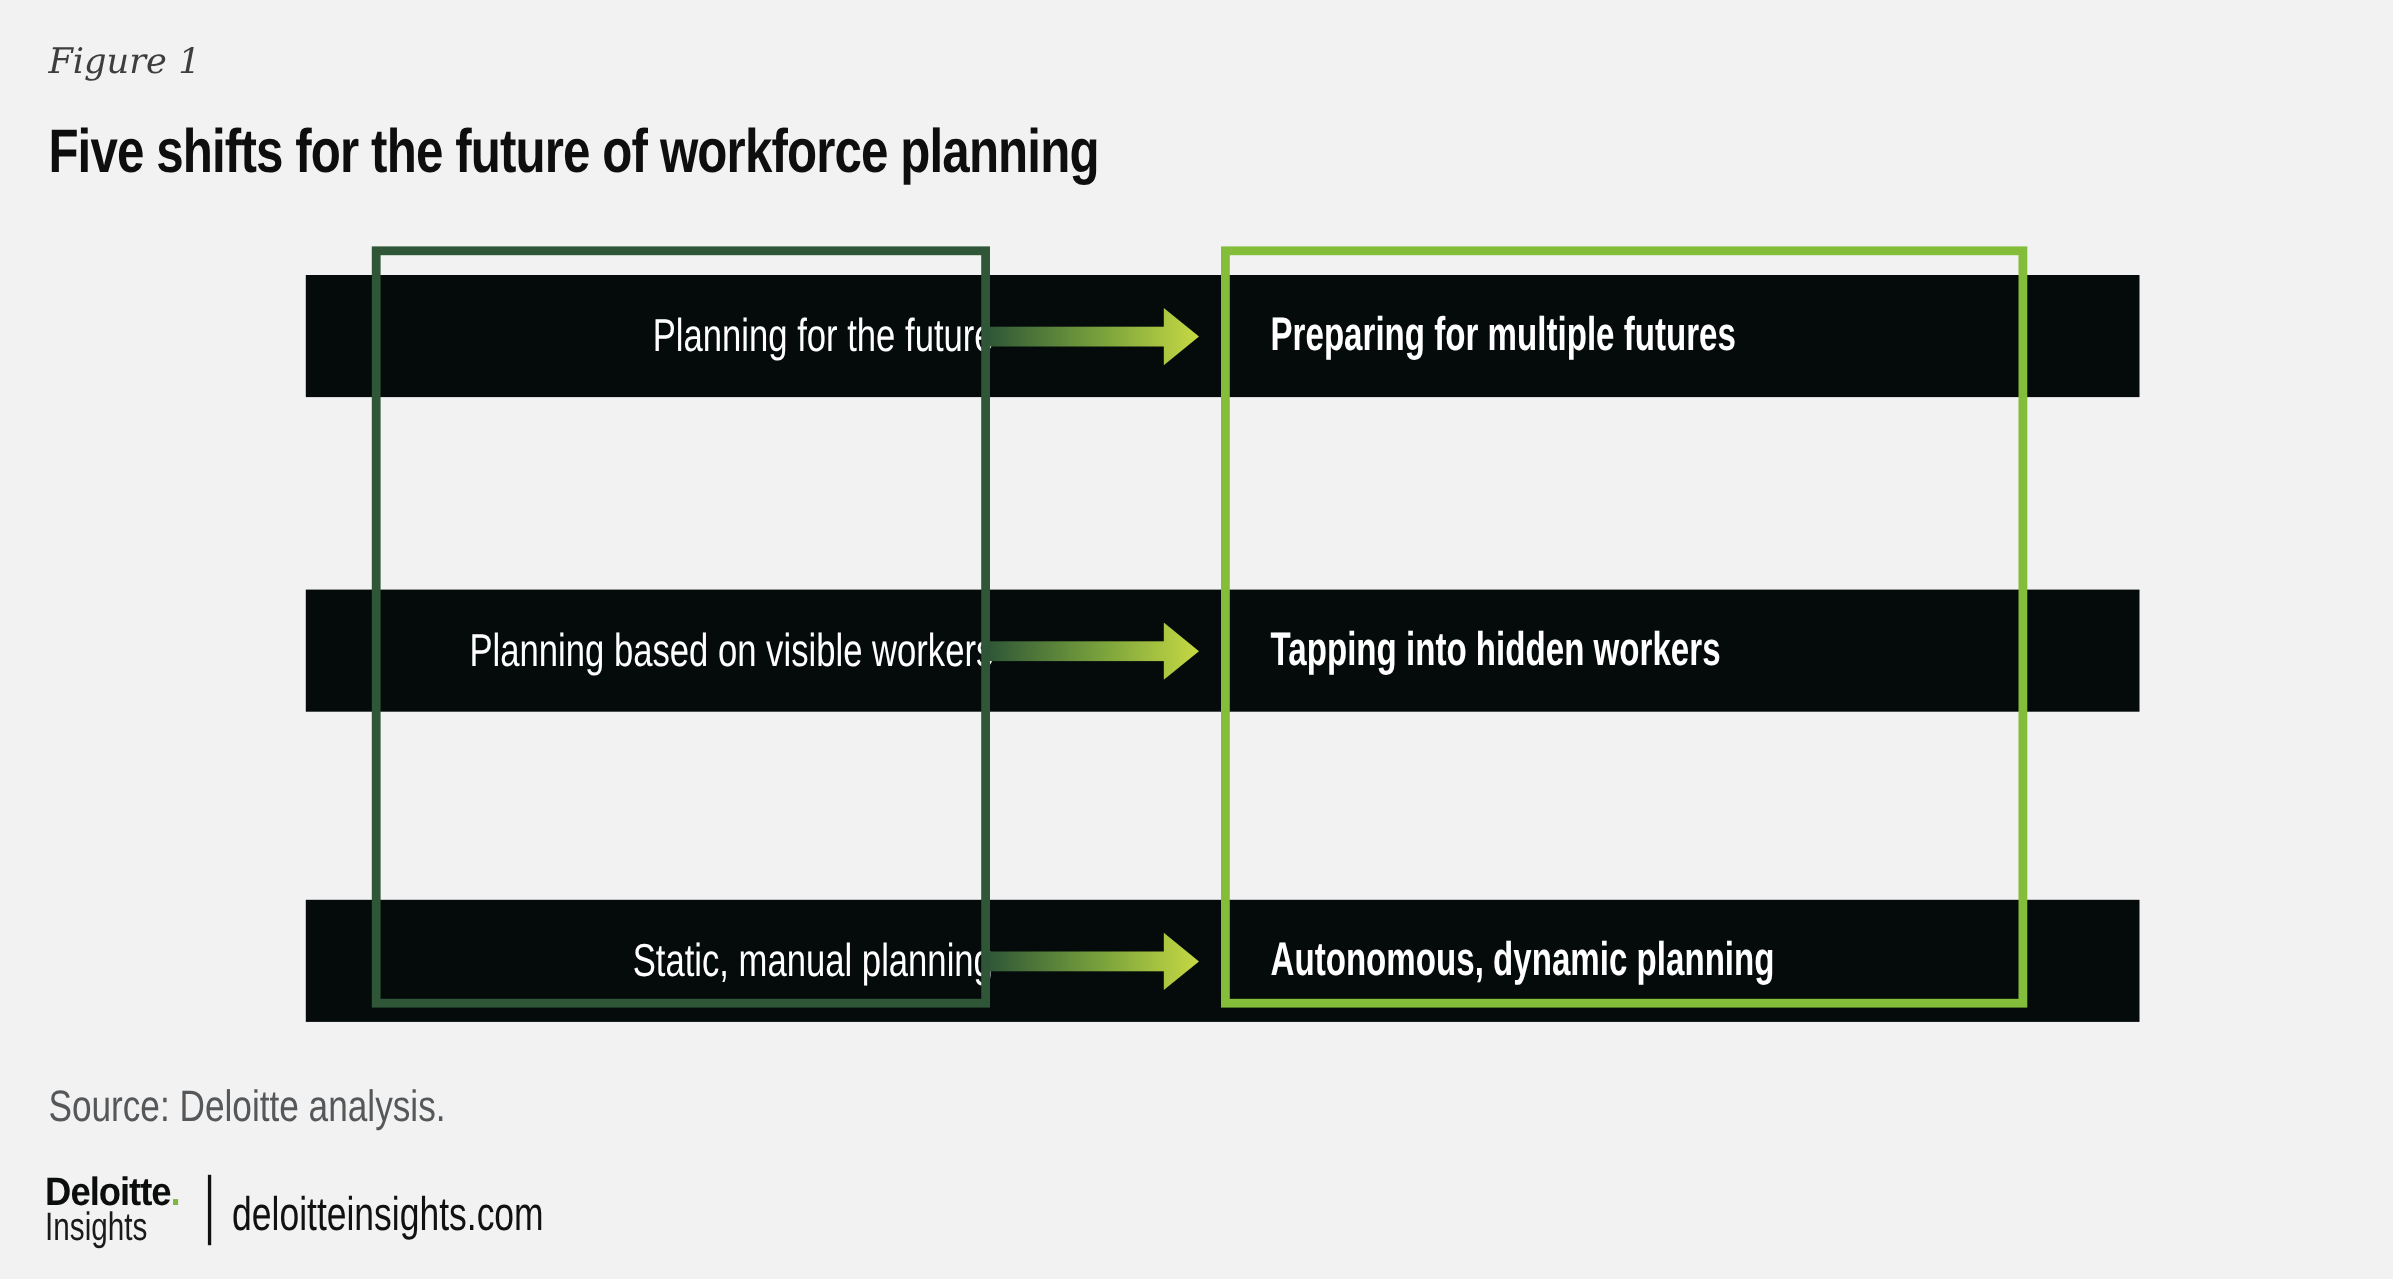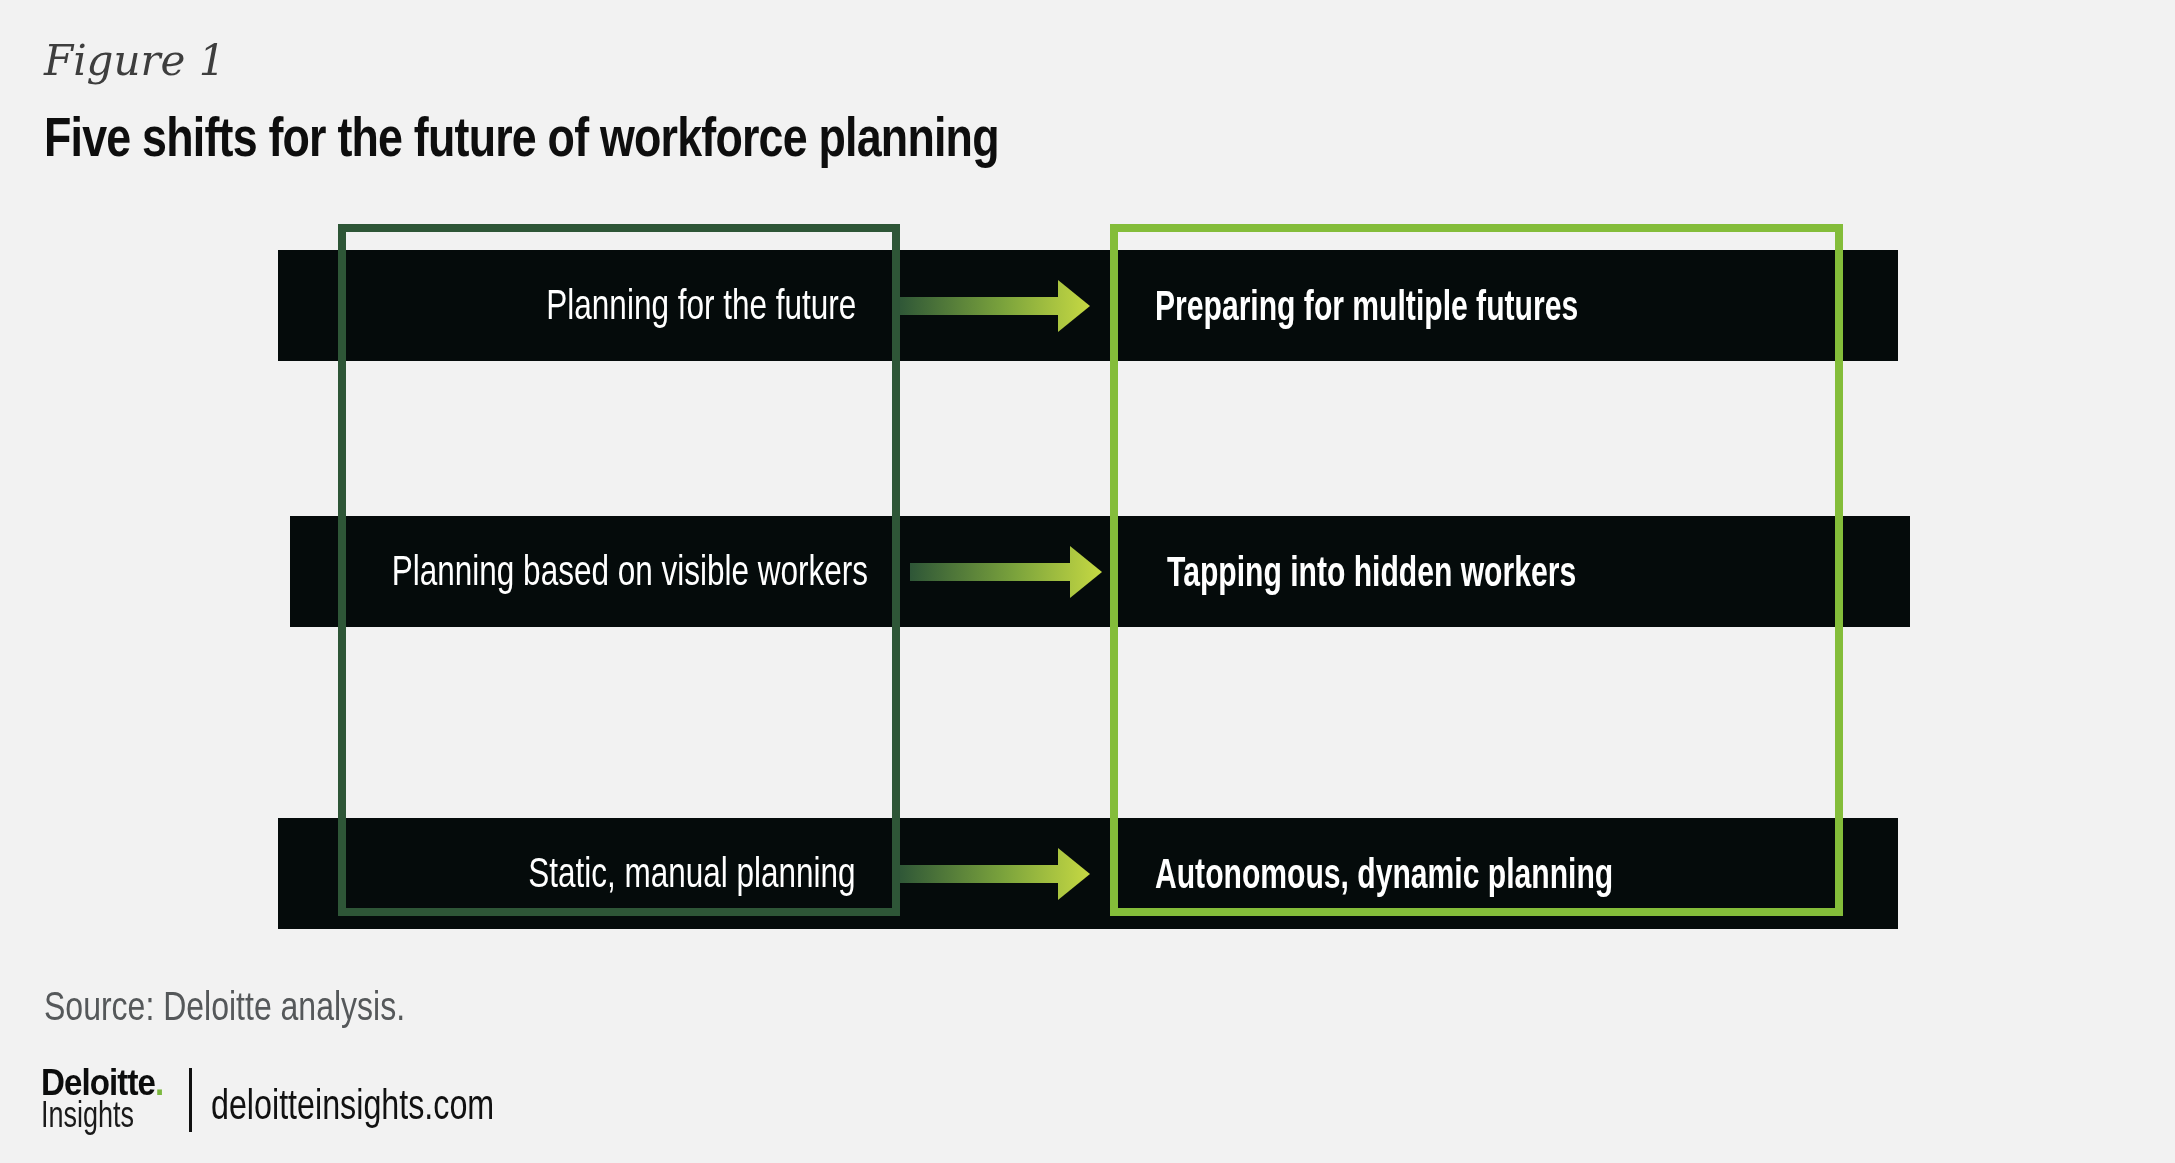--- a/index.html
+++ b/index.html
@@ -16,21 +16,21 @@
     overflow: hidden;
   }
 
   
   .figure-label {
     position: absolute;
     left: 44px;
     top: 36px;
     font-family: "DejaVu Serif", serif;
     font-style: italic;
-    font-size: 42px;
+    font-size: 32px;
     color: #3e3e3e;
     white-space: nowrap;
   }
   .page-title {
     position: absolute;
     left: 44px;
     top: 104px;
     font-size: 56px;
     font-weight: 700;
     letter-spacing: -1px;
@@ -44,24 +44,25 @@
   .diagram {
     position: absolute;
     inset: 0;
   }
   .bar {
     position: absolute;
     left: 278px;
     width: 1620px;
     height: 111px;
     background: #050b0b;
+    padding-left: 47px;
   }
   .bar-r0 { top: 250px; }
   .bar-r1 { top: 383px; }
-  .bar-r2 { top: 516px; margin-left: 12px; }
+  .bar-r2 { top: 536px; }
   .bar-r3 { top: 649px; }
   .bar-r4 { top: 818px; }
 
   .from-label {
     position: absolute;
     right: 1042px;
     top: 50%;
     color: #ffffff;
     font-size: 42px;
     font-weight: 400;

